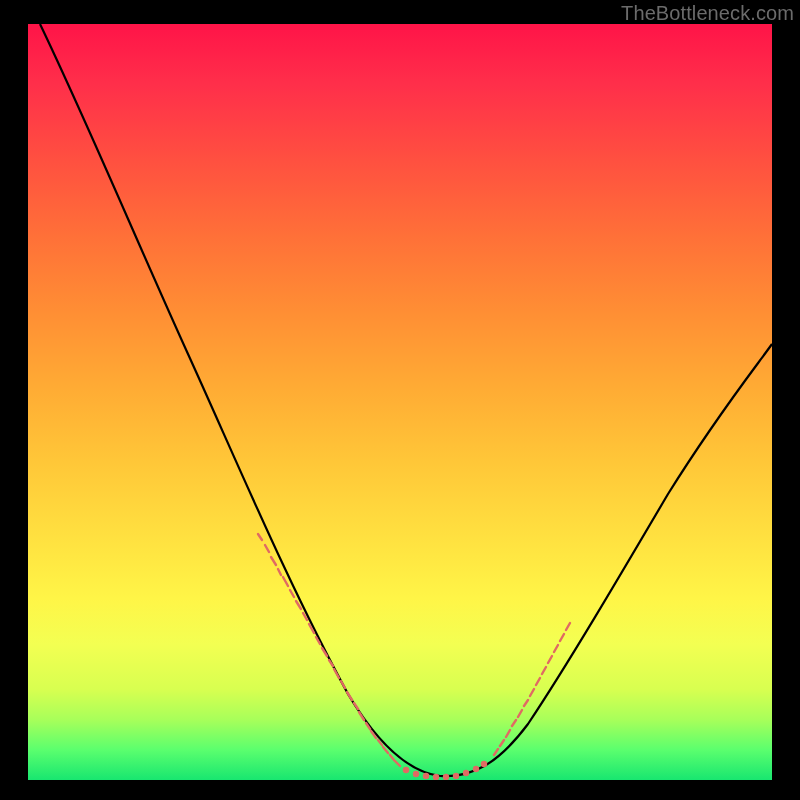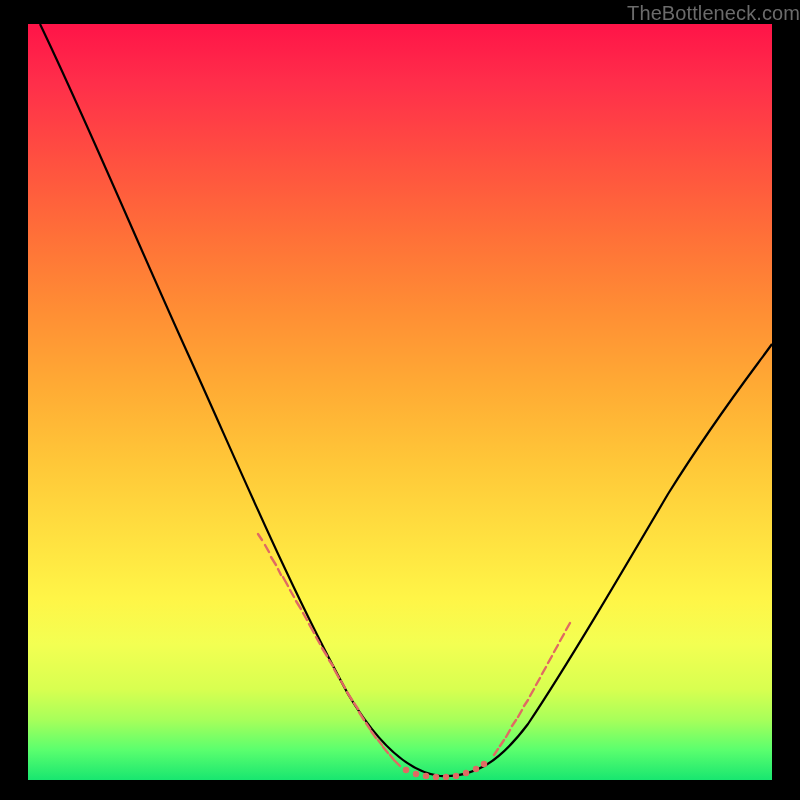--- a/index.html
+++ b/index.html
@@ -39,21 +39,21 @@
       #f3ff52 82%,
       #d8ff50 88%,
       #a8ff5a 92%,
       #5bff6e 96%,
       #18e670 100%
     );
   }
   .watermark {
     position: absolute;
     top: 2px;
-    right: 0;
+    right: 6px;
     color: #6b6b6b;
     font-size: 20px;
     font-weight: 500;
     letter-spacing: 0.1px;
     z-index: 10;
   }
   svg.curve {
     position: absolute;
     left: 0;
     top: 0;

